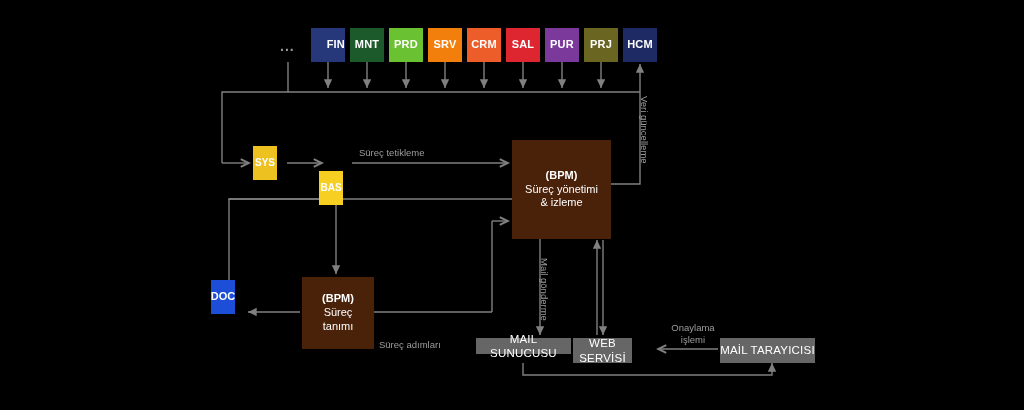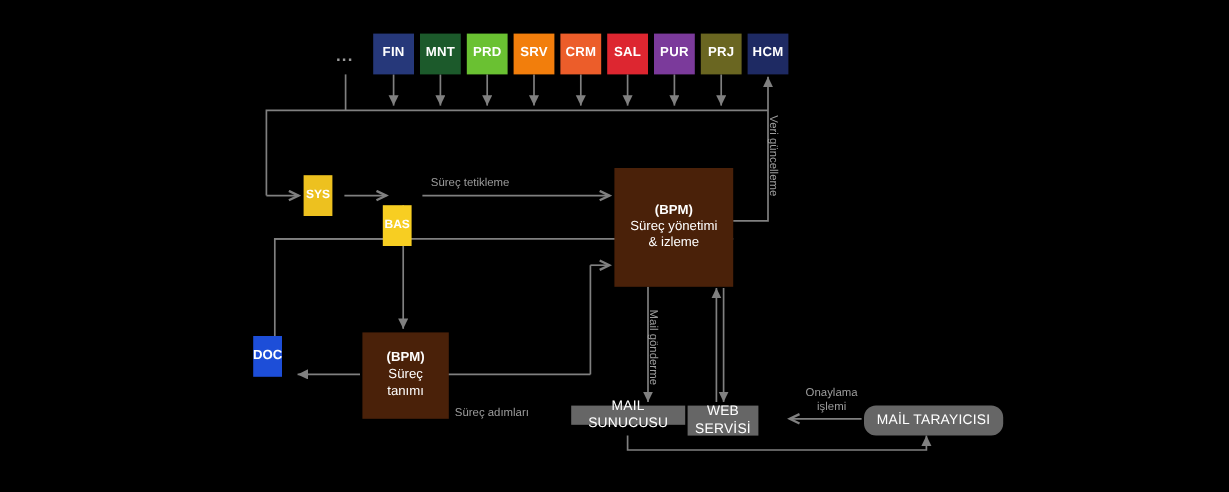--- a/index.html
+++ b/index.html
@@ -89,21 +89,21 @@
 
     <path class="ln" d="M718,349 L658,349" marker-end="url(#ahO)"></path>
 
     <g>
       <path class="ln" d="M523,363 L523,375 L772,375 L772,363" marker-end="url(#ah)"></path>
     </g>
   </svg>
 
   <div class="dots" style="left:280px;top:38px;">...</div>
 
-  <div class="node mod" style="left:311px;top:28px;background:#26387a;">
+  <div class="node mod" style="left:311px;top:28px;background:#26387a;align-items:flex-end;">
       <span>FIN</span>
     </div>
   <div class="node mod" style="left:350px;top:28px;background:#1c5a2b;">
       <span>MNT</span>
     </div>
   <div class="node mod" style="left:389px;top:28px;background:#6ac132;">
       <span>PRD</span>
     </div>
   <div class="node mod" style="left:428px;top:28px;background:#f27e0c;">
       <span>SRV</span>
@@ -146,21 +146,21 @@
     <span>Süreç</span>
     <span>tanımı</span>
   </div>
 
   <div class="node bar" style="left:476px;top:338px;width:95px;height:16px;background:#666666;">
       <span>MAIL SUNUCUSU</span>
     </div>
   <div class="node bar" style="left:573px;top:338px;width:59px;height:25px;background:#666666;">
       <span>WEB SERVİSİ</span>
     </div>
-  <div class="node bar" style="left:720px;top:338px;width:116px;height:25px;background:#666666;border-radius:10px;">
+  <div class="node bar" style="left:720px;top:338px;width:95px;height:25px;background:#666666;">
       <span>MAİL TARAYICISI</span>
     </div>
 
   <div class="lbl" style="left:359px;top:147px;">Süreç tetikleme</div>
   <div class="lbl" style="left:379px;top:298px;margin-top:41px;">Süreç adımları</div>
   <div class="lbl rot" style="left:650px;top:96px;transform:rotate(90deg);">Veri güncelleme</div>
   <div class="lbl rot" style="left:550px;top:258px;transform:rotate(90deg);">Mail gönderme</div>
   <div class="lbl c" style="left:660px;top:322px;width:66px;line-height:1.25;">
     <div>Onaylama</div>
     <div>işlemi</div>

